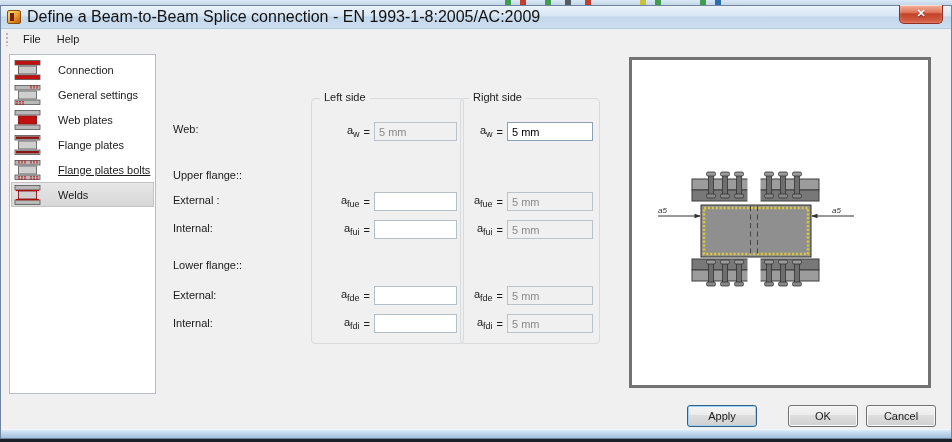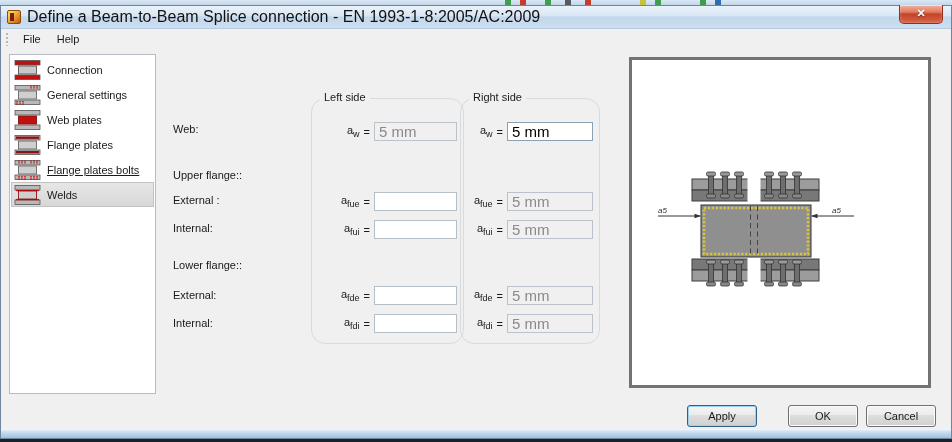--- a/index.html
+++ b/index.html
@@ -39,37 +39,37 @@
   .content { position:absolute; top:43px; left:0; right:0; bottom:9px; background:#f0f0f0; }
 
   .bottom-strip { position:absolute; left:0; right:0; bottom:0; height:9px;
     background:linear-gradient(#dcebf8,#b9d1e9 55%,#a2c0dd); border-top:1px solid #eef5fb; }
 
   
   .sidebar { position:absolute; left:8px; top:5px; width:147px; height:340px;
     background:#fff; border:1px solid #b8bcc4; }
   .side-item { position:absolute; left:1px; right:1px; height:25px; display:flex; align-items:center; cursor:pointer; }
   .side-item .sicon { width:27px; height:20px; margin-left:3px; flex:0 0 27px; }
-  .side-item .slabel { margin-left:6px; white-space:nowrap; }
+  .side-item .slabel { margin-left:17px; white-space:nowrap; }
   .side-item.selected { background:linear-gradient(#e7e7e7,#d7d7d7); box-shadow:inset 0 0 0 1px #c3c3c3;align-items:center; }
 
   
   .flabel { position:absolute; left:172px; white-space:nowrap; }
 
   
-  .group { position:absolute; top:49px; height:246px; border:1px solid #d7dbde; border-radius:14px; }
+  .group { position:absolute; top:49px; height:246px; border:1px solid #d7dbde; border-radius:4px; }
   .group.left { left:310px; width:153px; }
   .group.right { left:459px; width:140px; }
   .group-title { position:absolute; top:-8px; left:8px; background:#f0f0f0; padding:0 4px; }
 
   .frow { position:absolute; height:19px; display:flex; align-items:center; }
   .fsym { display:inline-block; text-align:right; margin-right:2px; }
   .fsym sub { font-size:9px; }
   .feq { margin:0 4px 0 2px; }
-  .frow input { height:19px; font-family:"Liberation Sans",sans-serif; font-size:15px; padding:1px 4px;
+  .frow input { height:19px; font-family:"Liberation Sans",sans-serif; font-size:11px; padding:1px 4px;
     border:1px solid #8ba0b1; background:#fff; color:#000; outline:none; }
   .frow input.blank { border-color:#b4bfc8; }
   .frow input:disabled { background:#f0f0f0; border-color:#bcc2c9; color:#8a8a8a; }
 
   
   .preview { position:absolute; left:628px; top:8px; width:302px; height:331px;
     background:#fff; border:3px solid #737373; }
   .preview svg { position:absolute; left:14px; top:105px; }
   .anno { font-size:8px; font-style:italic; fill:#333; }
 

